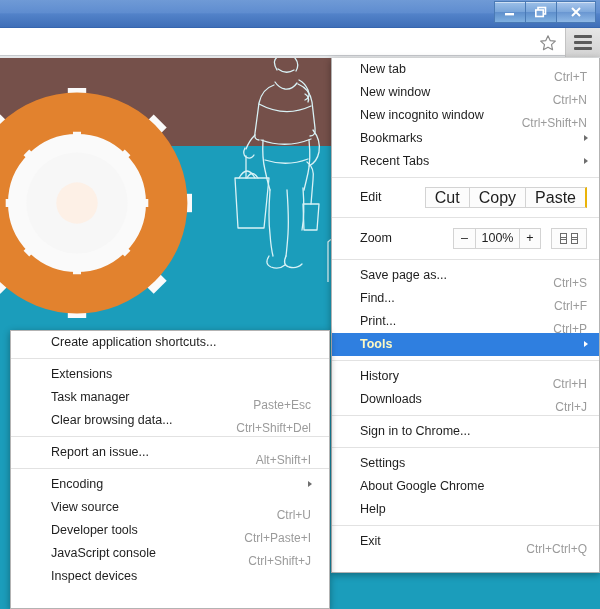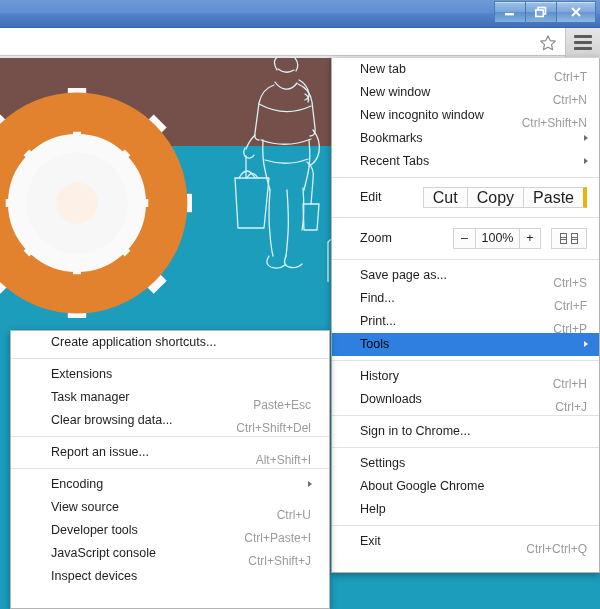--- a/index.html
+++ b/index.html
@@ -78,38 +78,38 @@
     padding:0 16px 0 28px;white-space:nowrap;box-sizing:border-box;
   }
   .row .label{font-size:12.5px;color:#1e1e1e;}
   .row .accel{
     position:absolute;right:12px;top:0;line-height:23px;
     color:#9b9b9b;font-size:12px;margin-top:8px;
   }
   #sub-menu .row{padding-left:40px;}
   #sub-menu .row .accel{right:18px;}
   .row.highlight{background:#2f7fe0;}
-  .row.highlight .label{color:#000000;font-weight:normal;}
+  .row.highlight .label{color:#fef9c3;font-weight:bold;}
   .arrow{
     position:absolute;right:11px;top:8px;width:0;height:0;
     border-left:4px solid #6e6e6e;border-top:3.5px solid transparent;border-bottom:3.5px solid transparent;
   }
   .row.highlight .arrow{border-left-color:#ffffff;}
   #sub-menu .arrow{right:17px;}
   .sep{height:1px;background:#e2e2e2;margin:4px 0;}
 
   
   .row-edit{height:31px;line-height:31px;padding-left:28px;}
   .btngroup{position:absolute;right:12px;top:5px;display:flex;}
   .btngroup .b{
     height:21px;line-height:20px;padding:0 9px;
     border:1px solid #d3d3d3;border-right:none;background:#fcfcfc;
     font-size:16px;color:#1e1e1e;box-sizing:border-box;
   }
-  .btngroup .b:last-child{border-right:4px solid #eab308;}
+  .btngroup .b:last-child{border-right:2px solid #eab308;}
 
   
   .row-zoom{height:33px;line-height:33px;padding-left:28px;}
   .zoomgroup{position:absolute;right:12px;top:6px;display:flex;align-items:center;}
   .zoomgroup .zb{
     height:21px;line-height:19px;border:1px solid #d3d3d3;border-right:none;
     background:#fcfcfc;font-size:12.5px;color:#1e1e1e;text-align:center;box-sizing:border-box;
   }
   .zb.minus{width:22px;}
   .zb.level{width:44px;}

